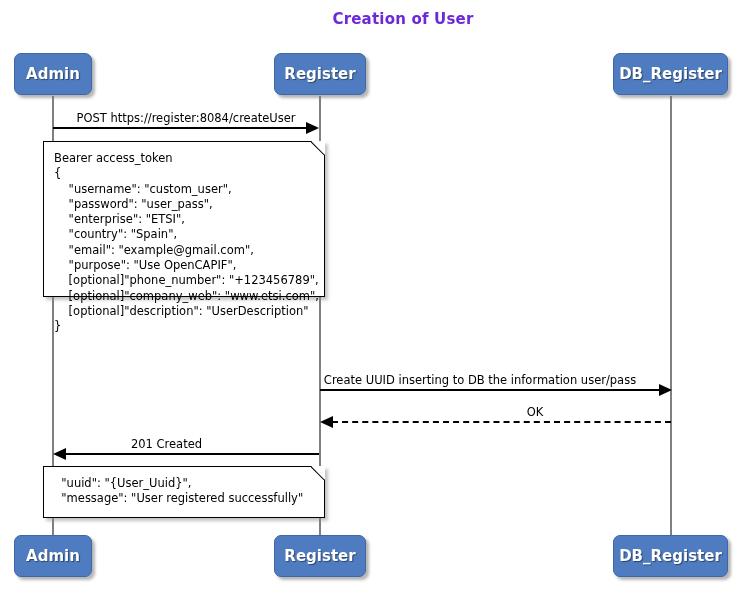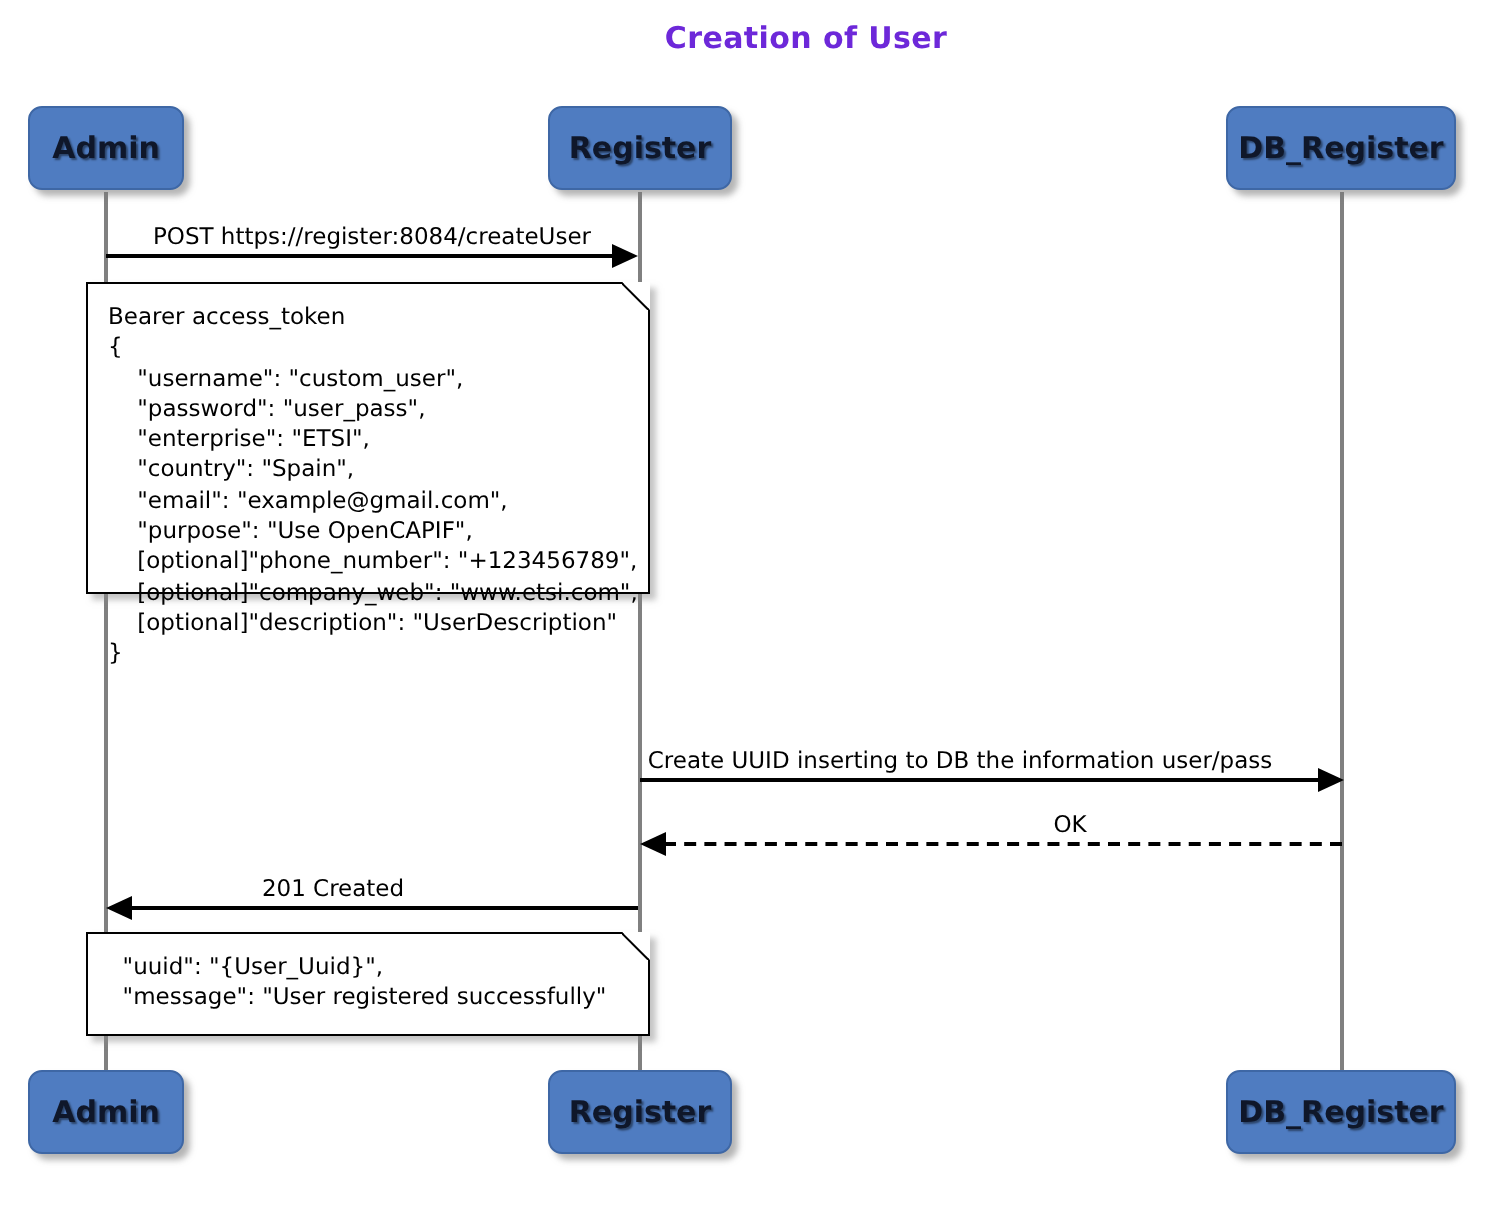--- a/index.html
+++ b/index.html
@@ -39,21 +39,21 @@
     border-radius: 7px;
     background: #4f7cc1;
     border: 1px solid #3e67a5;
     box-shadow: 3px 3px 3px rgba(120,120,120,0.55);
     display: flex;
     align-items: center;
     justify-content: center;
     box-sizing: border-box;
   }
   .participant span {
-    color: #0f172a;
+    color: #ffffff;
     font-size: 15px;
     font-weight: bold;
     text-shadow: 1px 1px 1px rgba(0,0,0,0.45);
     white-space: nowrap;
   }
 
   
   .lifeline {
     position: absolute;
     width: 2px;

